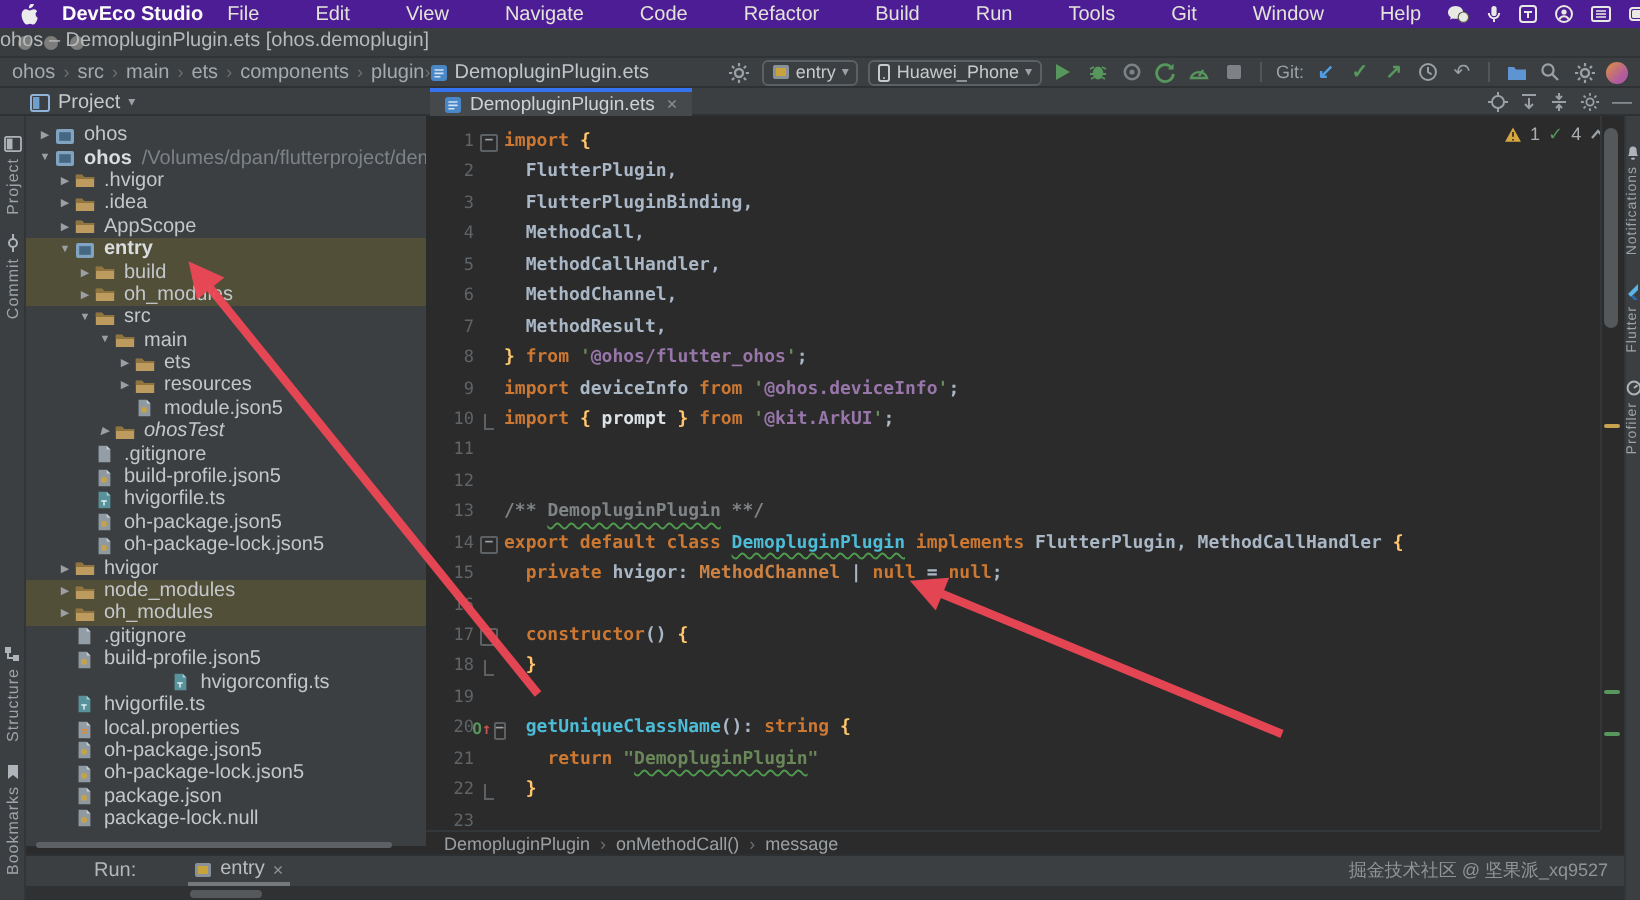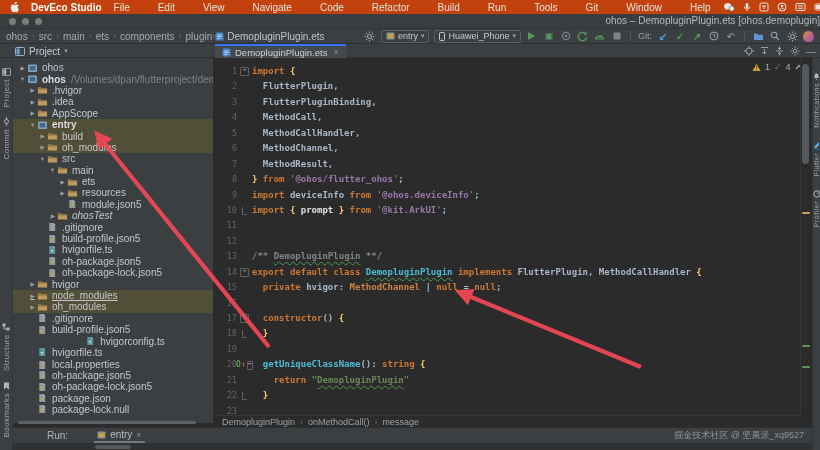--- a/index.html
+++ b/index.html
@@ -1,35 +1,35 @@
 <!DOCTYPE html>
 <html><head>
 <meta charset="utf-8">
 <style>
   html,body{margin:0;padding:0}
   body{width:820px;height:450px;overflow:hidden;position:relative;background:#2b2b2b;
        font-family:"Liberation Sans",sans-serif;color:#c3c7ca}
   svg{display:block}
 
   
-  #menubar{position:absolute;left:0;top:0;width:820px;height:14px;background:#c2410c;
+  #menubar{position:absolute;left:0;top:0;width:820px;height:14px;background:#4c1d95;
            display:flex;align-items:center;gap:12px;padding:0 10px;box-sizing:border-box;
            font-size:10px;color:#e9e9e2;white-space:nowrap}
   #menubar .appname{font-weight:bold;color:#fbfbf7}
   #menubar .menu-item{color:#e3e3da}
   #mb-right{margin-left:auto;display:flex;align-items:center;gap:8px}
   .mb-ico{height:11px;display:flex;align-items:center}
   #mb-clock{font-weight:600;color:#f4f4ee}
 
   
   #titlebar{position:absolute;left:0;top:14px;width:820px;height:15px;background:#3a3d3f;
             border-bottom:1px solid #313437;box-sizing:border-box}
   .dots{position:absolute;left:9px;top:4px;display:flex;gap:6px}
   .dot{width:7px;height:7px;border-radius:50%;background:#7c7c7a}
-  #win-title{position:absolute;left:0;top:1px;width:100%;text-align:right;font-size:10px;color:#b5b9bc}
+  #win-title{position:absolute;left:0;top:1px;width:100%;text-align:left;font-size:10px;color:#b5b9bc}
 
   
   #toolbar{position:absolute;left:0;top:29px;width:820px;height:15px;background:#3c3f41;
            border-bottom:1px solid #2e3133;box-sizing:border-box;display:flex;align-items:center;
            font-size:10px;color:#a3aab0;padding:0 6px;white-space:nowrap}
   #crumbs{display:flex;align-items:center;gap:4px}
   .crumb-sep{color:#6b7176;font-size:9px}
   .crumb-file{display:flex;align-items:center;gap:3px;color:#c0c5c9}
   #tb-right{margin-left:auto;display:flex;align-items:center;gap:5px}
   .selector{border:1px solid #5b6064;border-radius:3px;height:11px;display:flex;align-items:center;
@@ -662,21 +662,21 @@
     <div class="trow" style="padding-left: 15px; align-items: center;">
       <span class="chev">▶</span>
       <span class="ticon">
         <svg width="11" height="10" viewBox="0 0 12 10">
           <path d="M1 2.2h3.4l1 1.2H11v5.4H1z" fill="#bd9b5e"></path>
           <path d="M1 2.2h3.4l1 1.2H11v1.1H1z" fill="#8f743f"></path>
         </svg>
       </span>
       <span class="tlabel">hvigor</span>
     </div>
-    <div class="trow sel" style="padding-left: 15px; text-decoration: underline;">
+    <div class="trow sel" style="padding-left: 15px;">
       <span class="chev">▶</span>
       <span class="ticon">
         <svg width="11" height="10" viewBox="0 0 12 10">
           <path d="M1 2.2h3.4l1 1.2H11v5.4H1z" fill="#bd9b5e"></path>
           <path d="M1 2.2h3.4l1 1.2H11v1.1H1z" fill="#8f743f"></path>
         </svg>
       </span>
       <span class="tlabel">node_modules</span>
     </div>
     <div class="trow sel" style="padding-left: 15px;">

